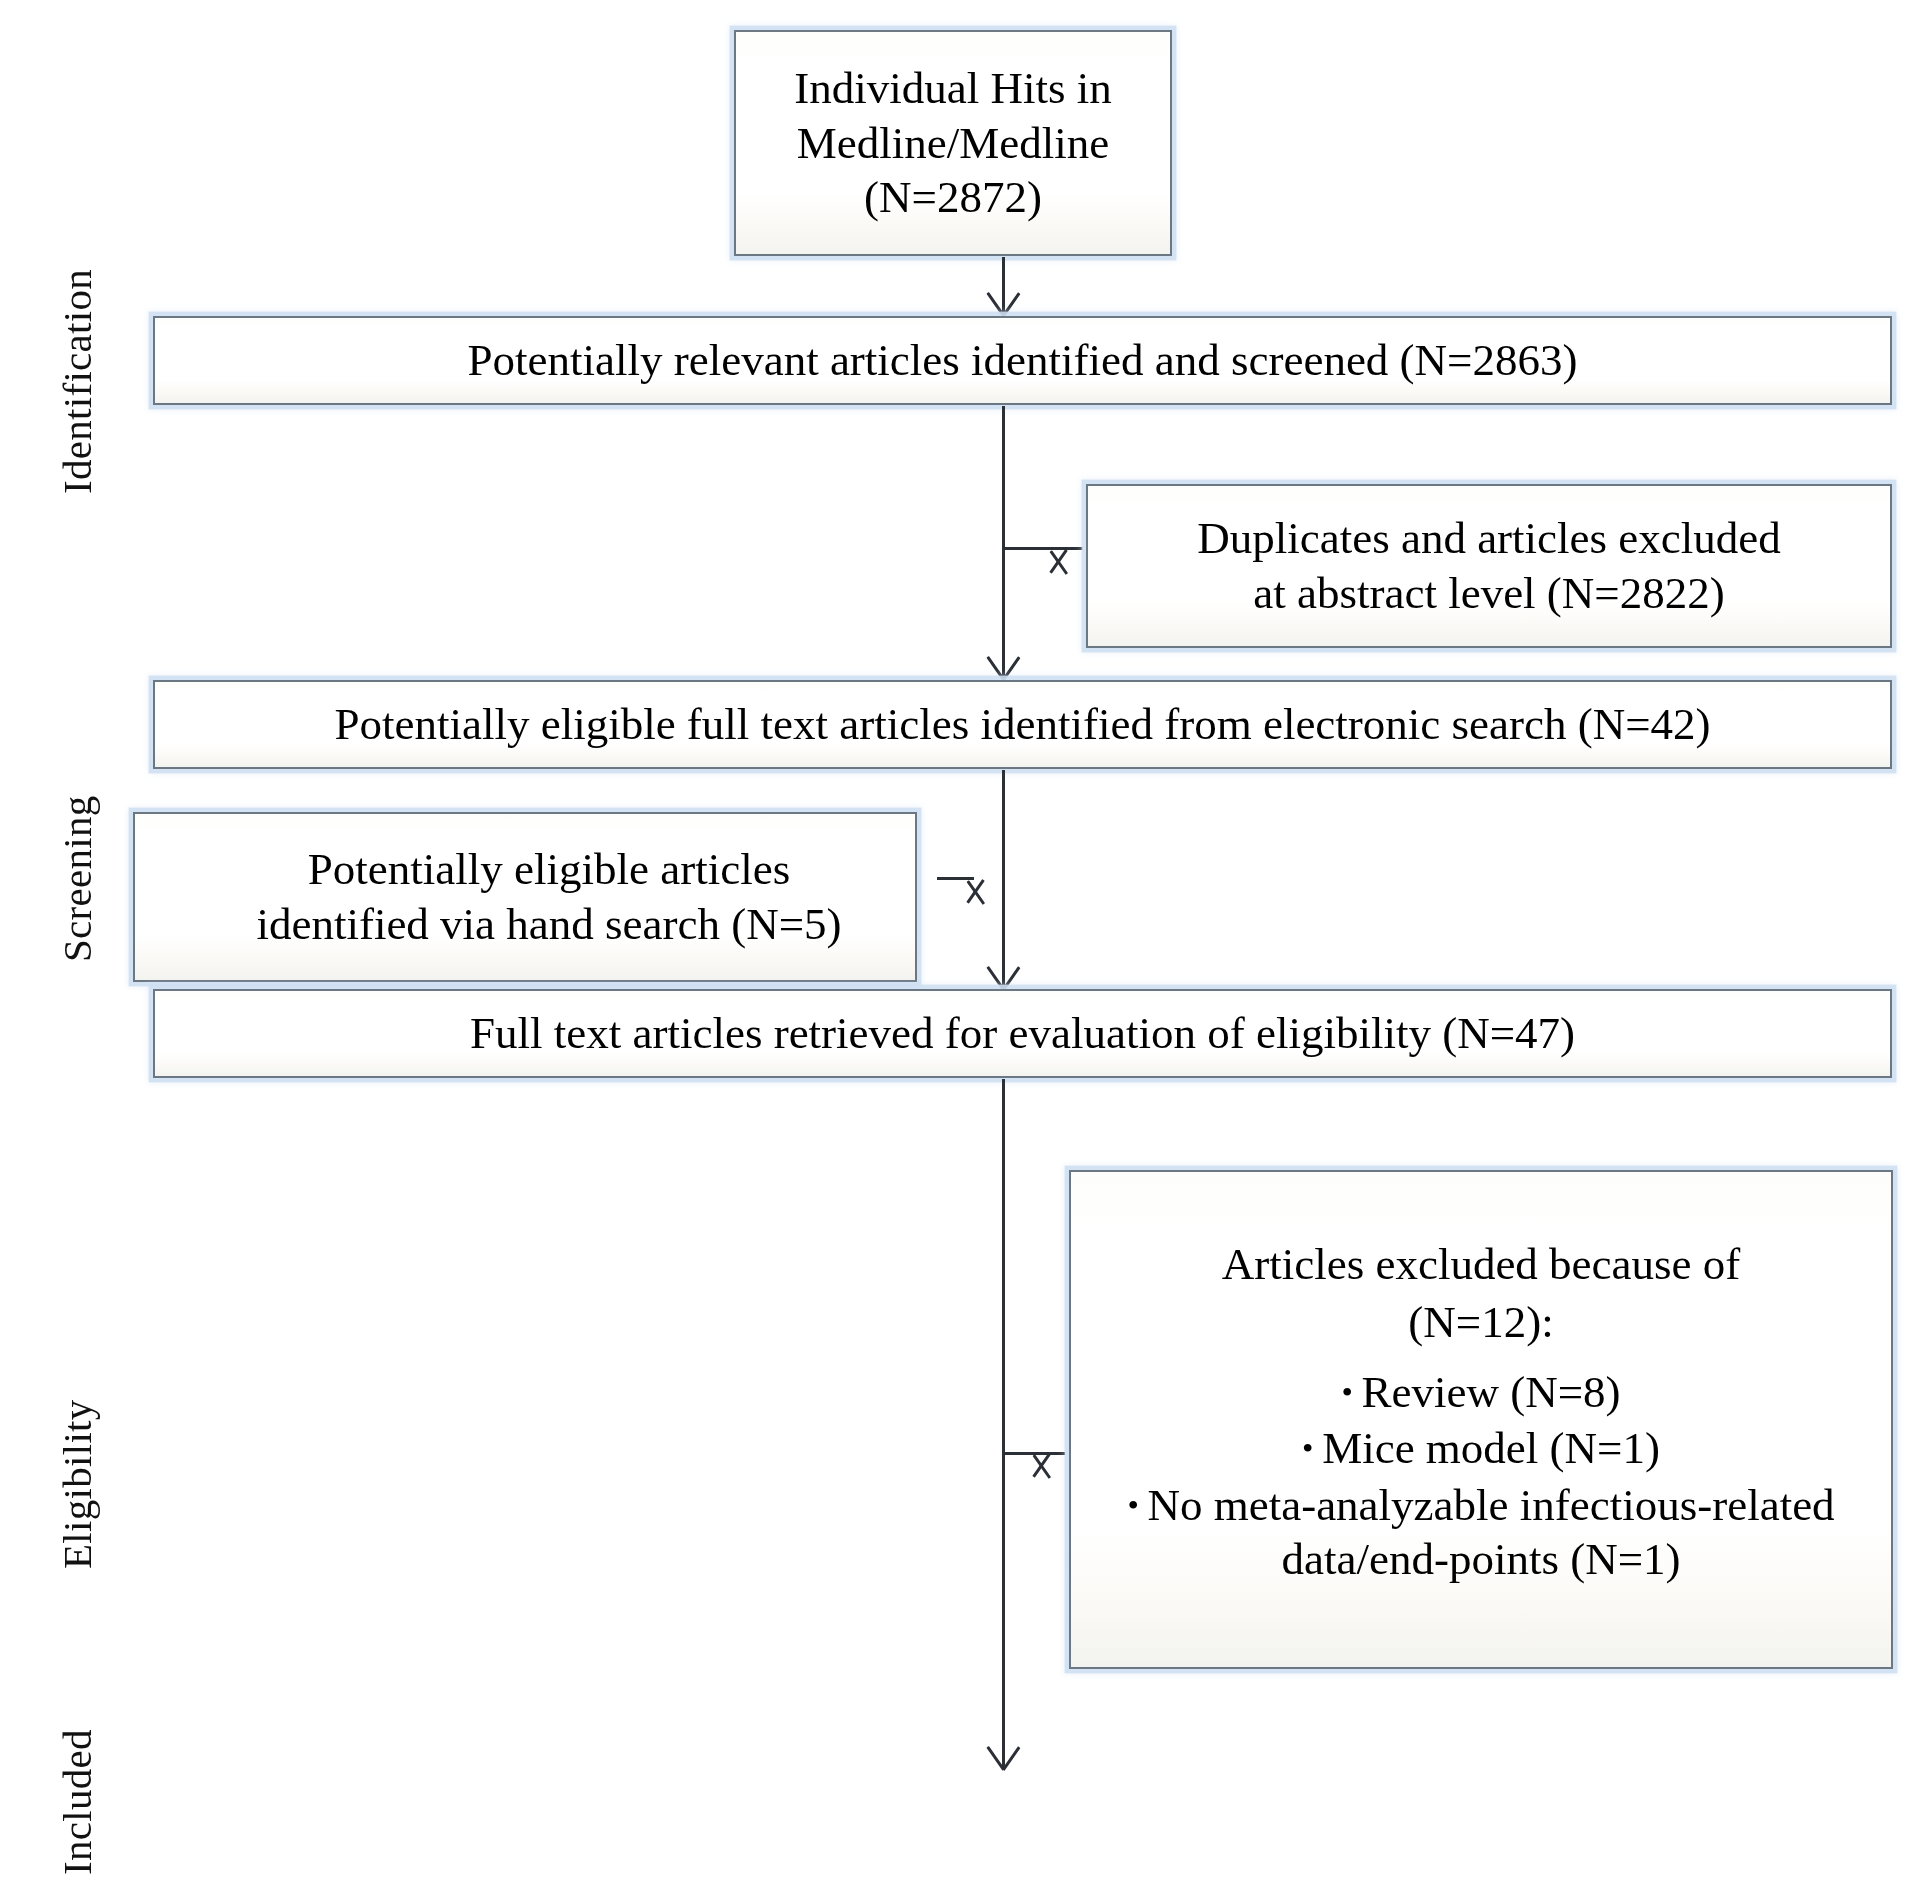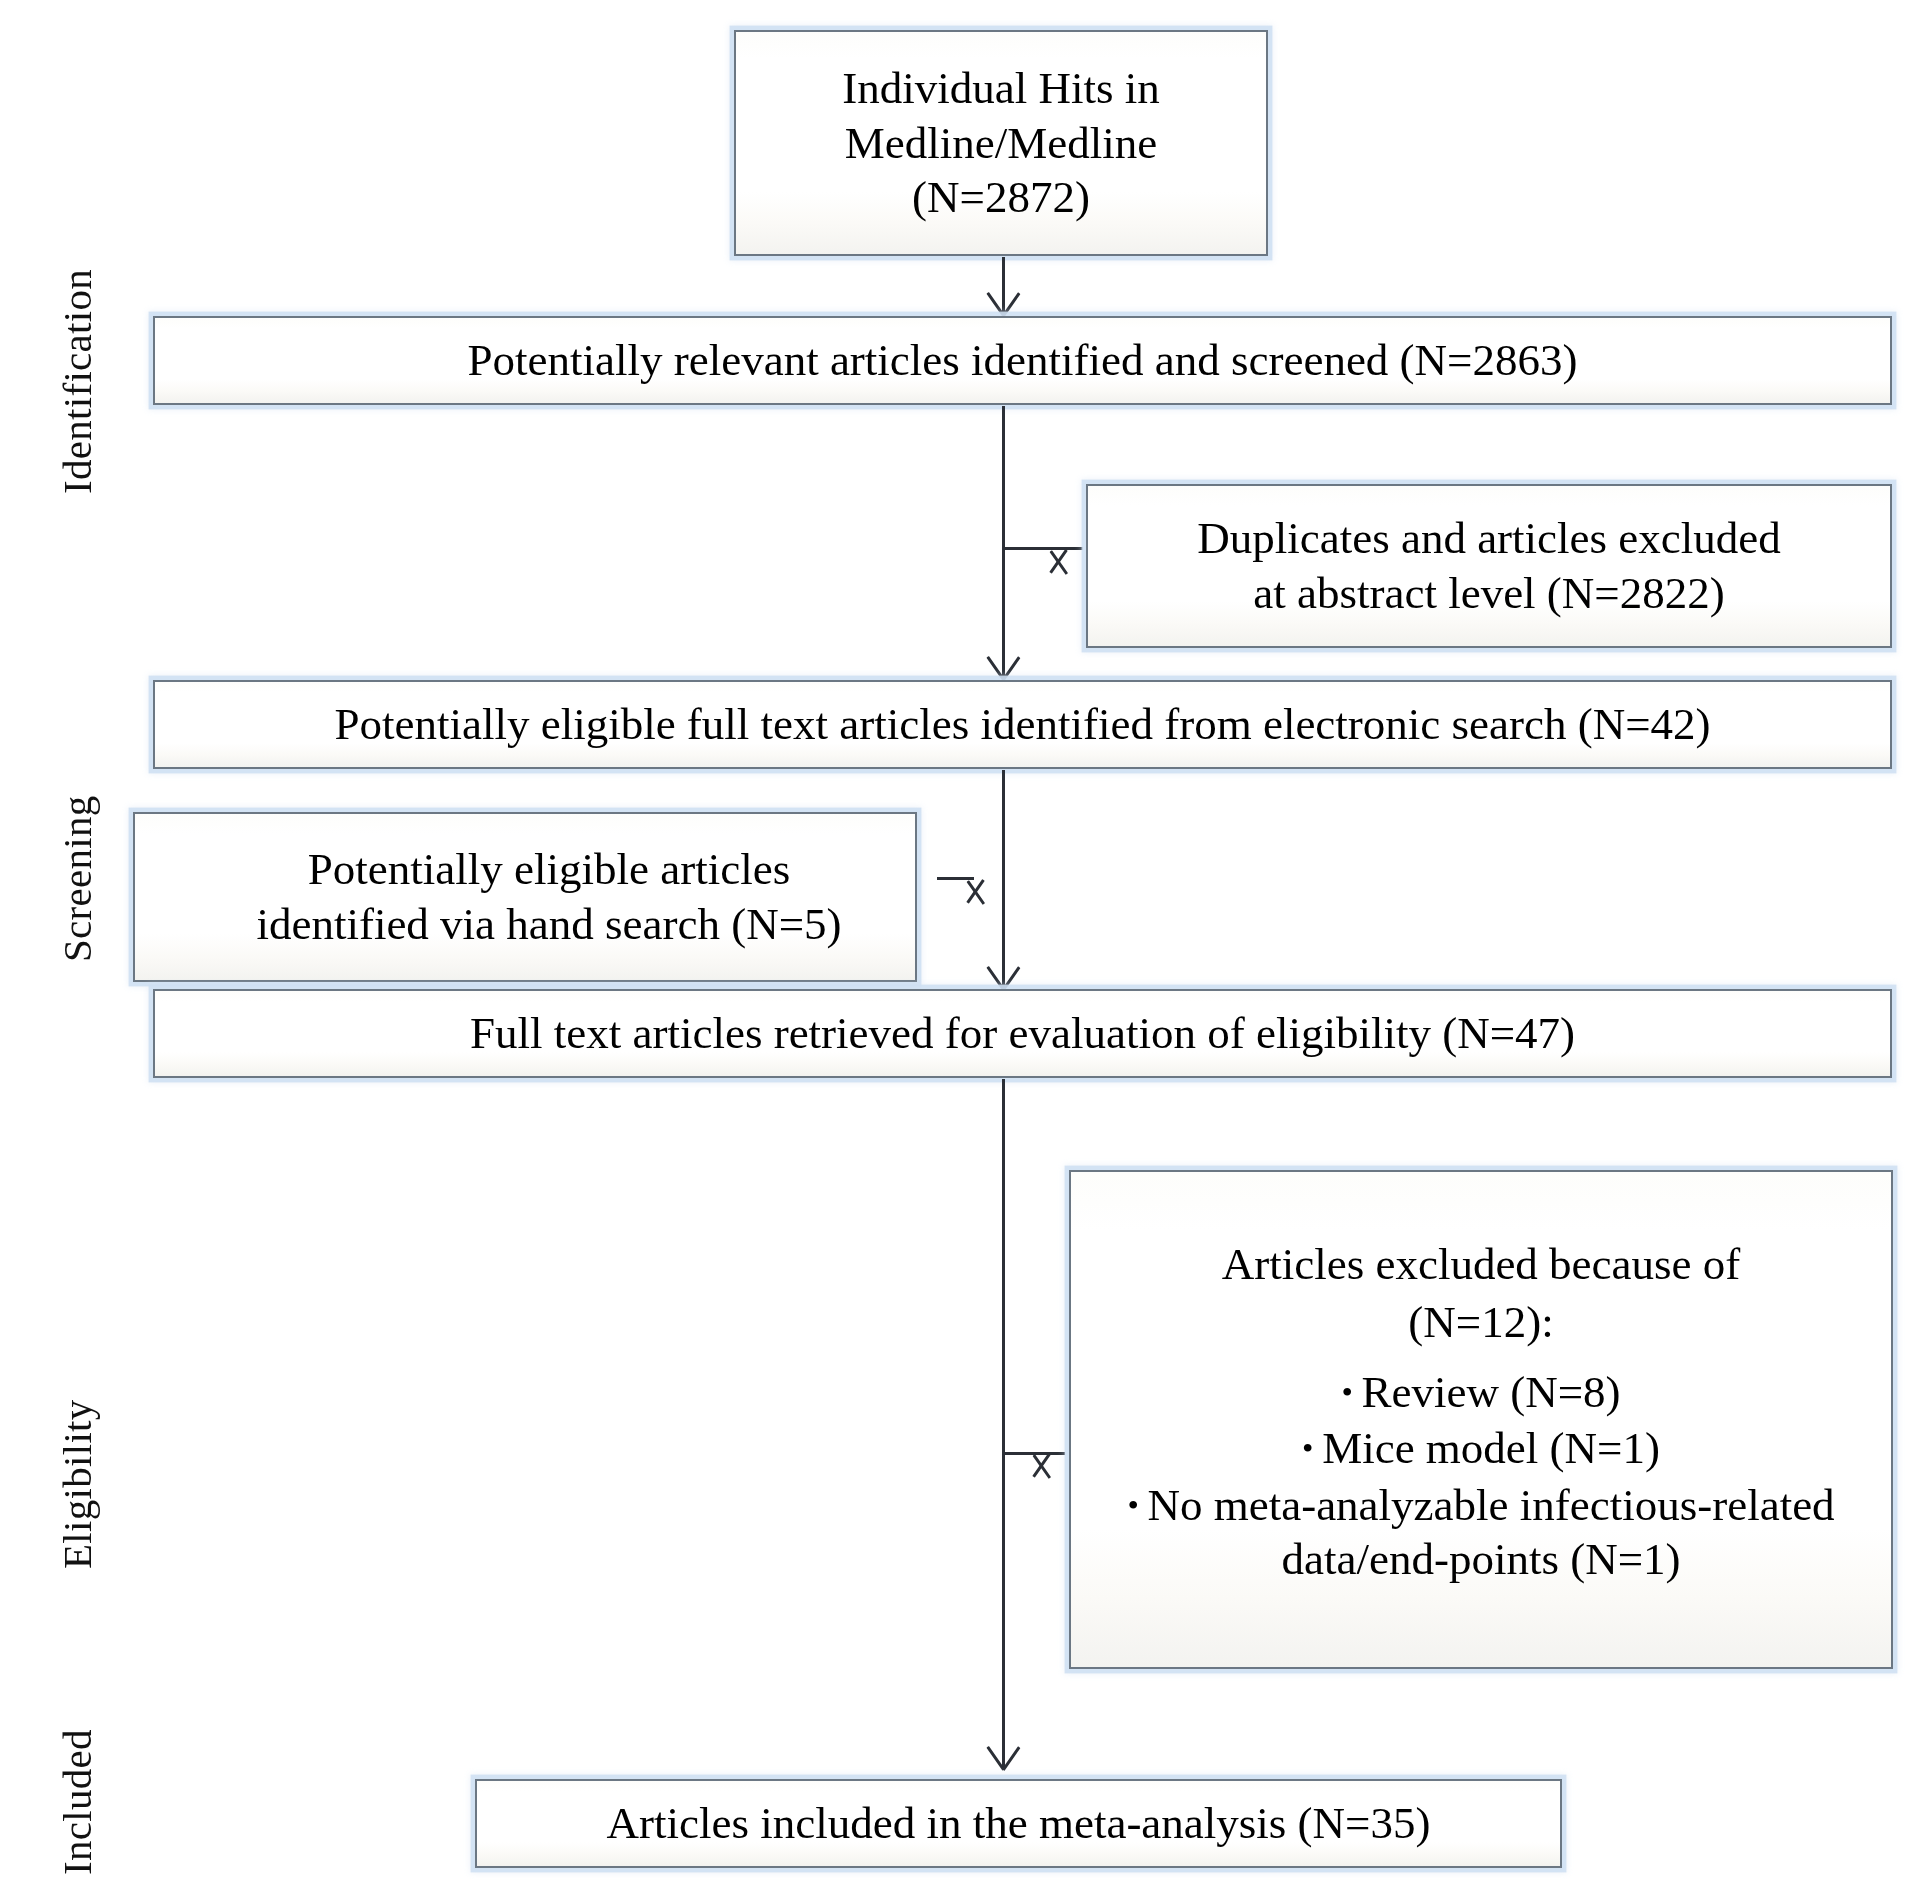--- a/index.html
+++ b/index.html
@@ -122,21 +122,21 @@
 <div id="page">
 
   <div class="stage-label" style="left:57px; top:494px;">Identification</div>
 
   <div class="stage-label" style="left:57px; top:962px;">Screening</div>
 
   <div class="stage-label" style="left:57px; top:1569px;">Eligibility</div>
 
   <div class="stage-label" style="left:57px; top:1875px;">Included</div>
 
-  <div class="box tall" style="left:734px; top:30px; width:534px; height:226px;">
+  <div class="box tall" style="left:734px; top:30px; width:438px; height:226px;">
     <div class="txt">
       <div>Individual Hits in</div>
       <div>Medline/Medline</div>
       <div>(N=2872)</div>
     </div>
   </div>
 
   <div class="vline" style="left:1002px; top:257px; height:57px;"></div>
   <div class="arrow-down" style="left:1003px; top:315px;"></div>
 
@@ -195,18 +195,15 @@
         <li>
           <span class="bullet">•</span><span>Mice model (N=1)</span>
         </li>
         <li class="wrap">
           <span class="bullet">•</span><span>No meta-analyzable infectious-related data/end-points (N=1)</span>
         </li>
       </ul>
     </div>
   </div>
 
-  <div class="box" style="left:475px; top:1779px; width:1087px; height:89px;">
-    <div class="txt">Articles included in the meta-analysis (N=35)</div>
-  </div>
 
 </div>
 
 
 </body></html>

